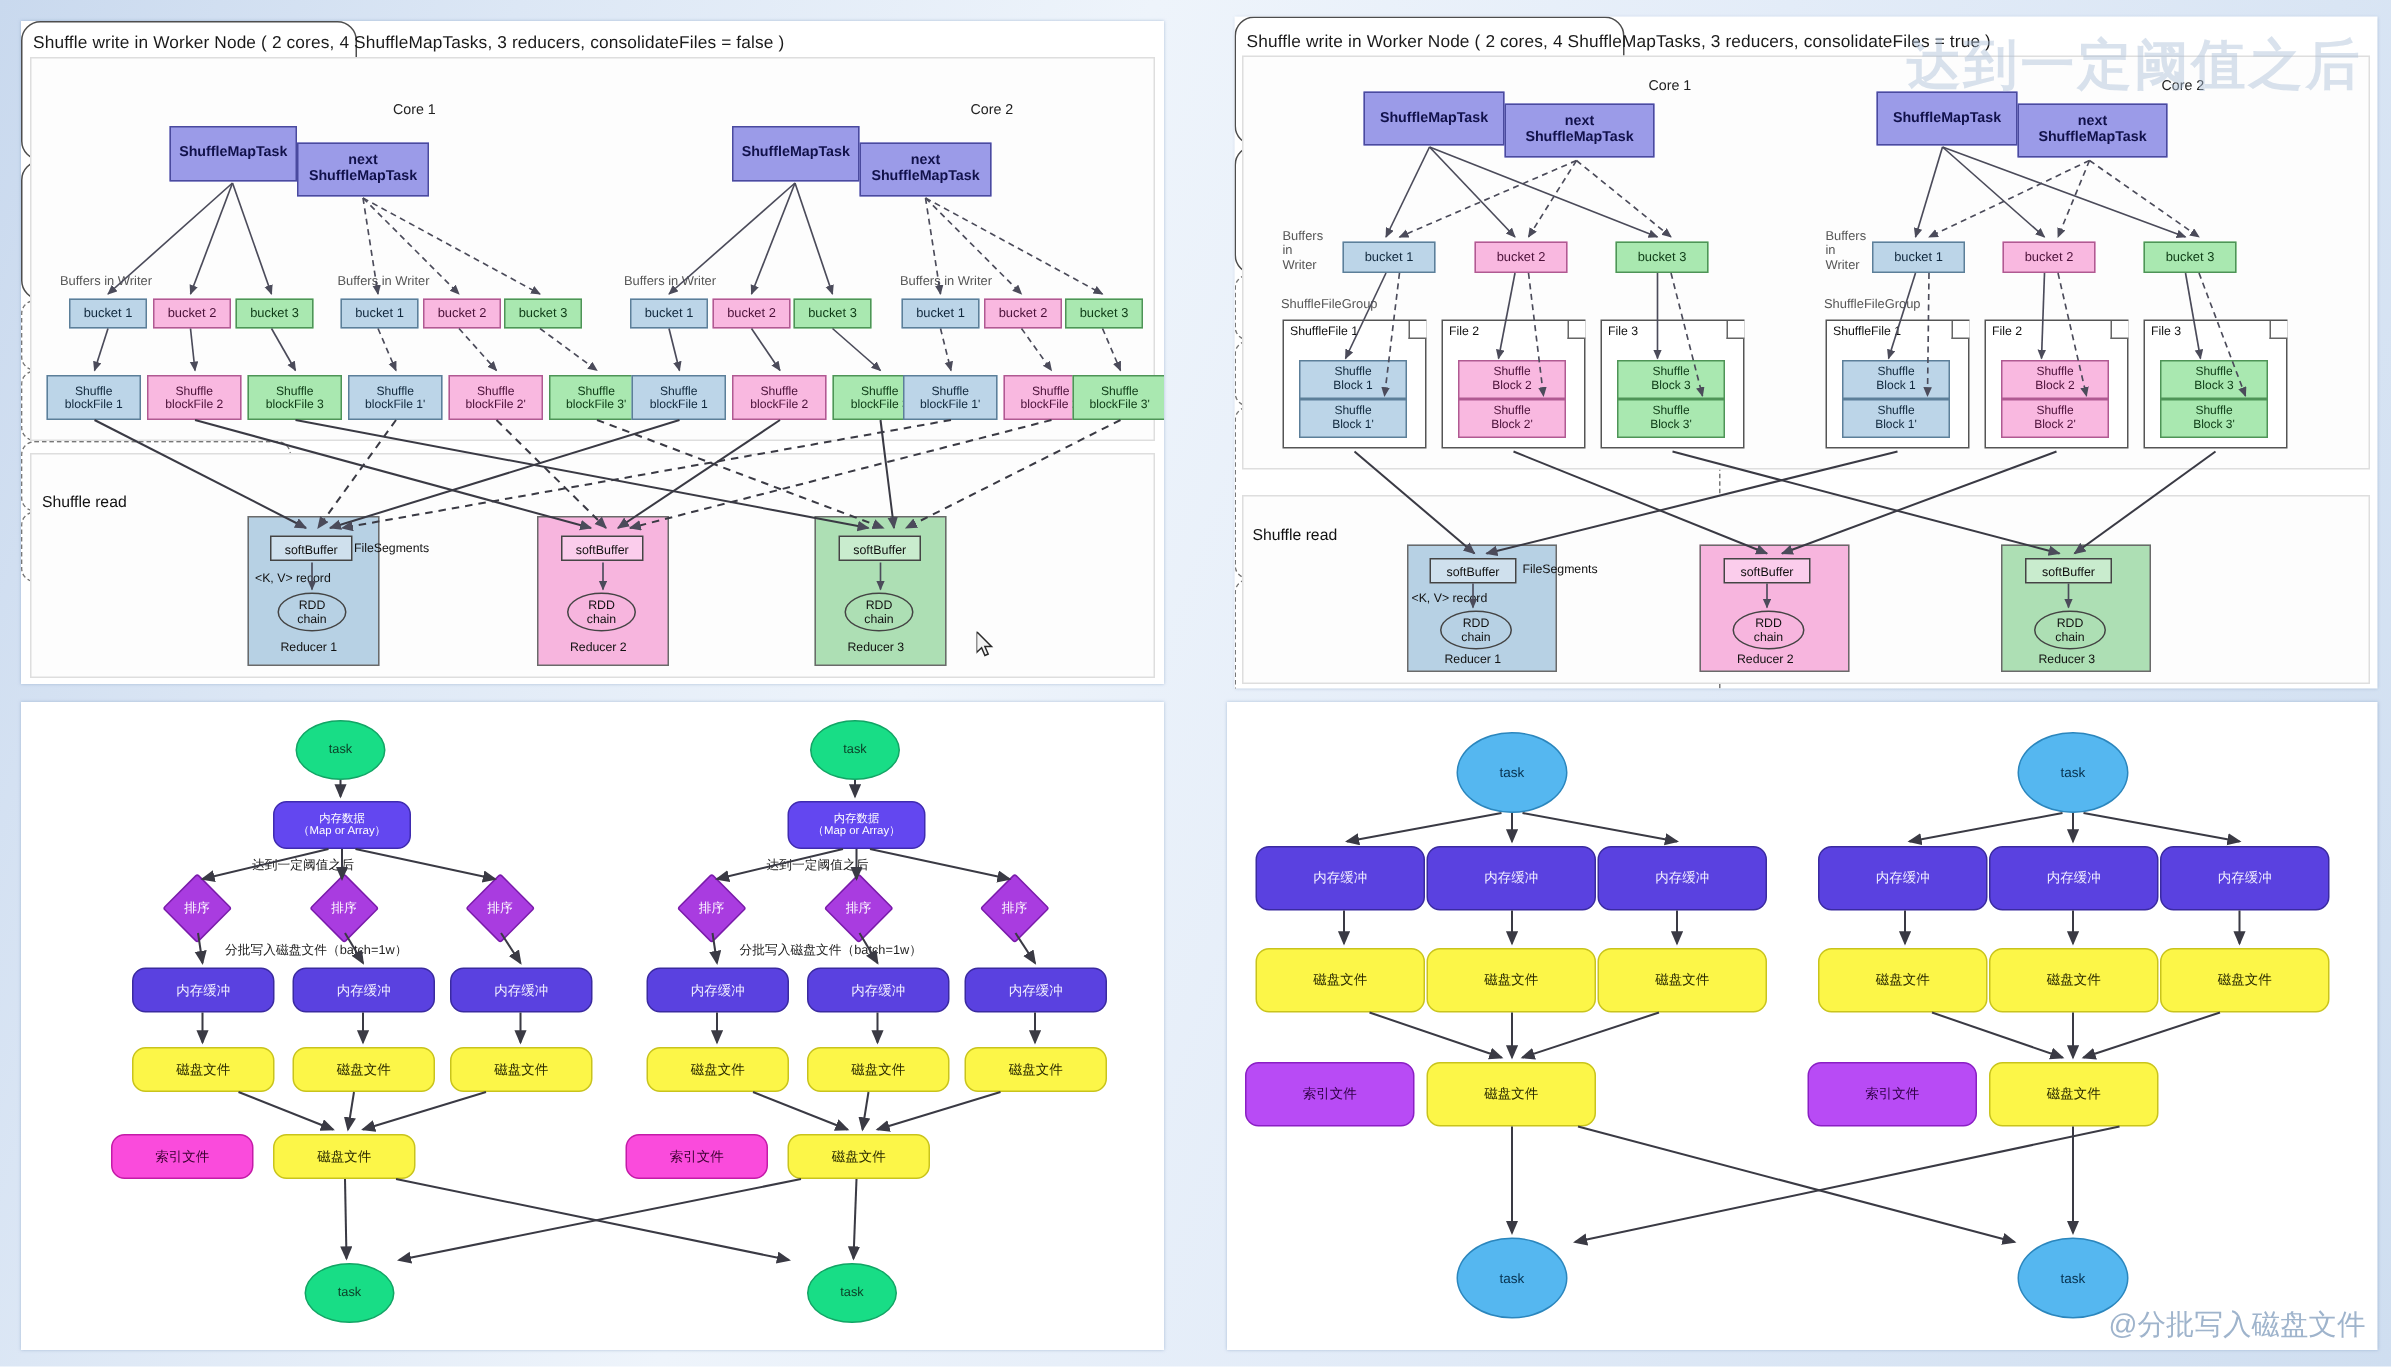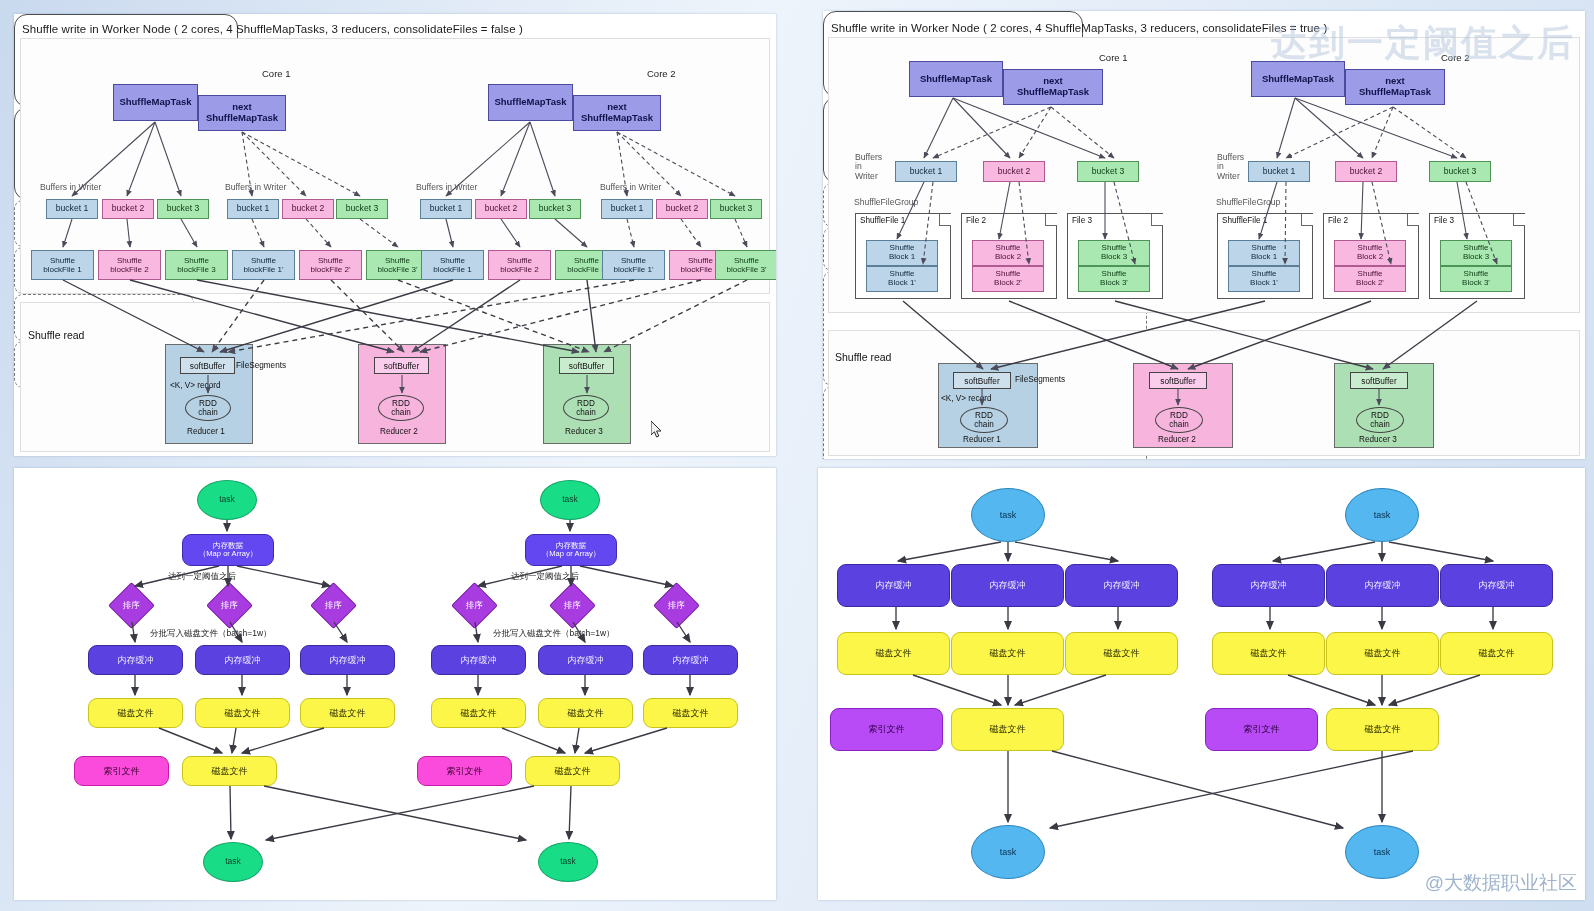--- a/index.html
+++ b/index.html
@@ -532,21 +532,21 @@
         <path class="sl-b" marker-end="url(#ah4)" d="M452,139 L452,161"></path>
         <path class="sl-b" marker-end="url(#ah4)" d="M564,139 L564,161"></path>
         <path class="sl-b" marker-end="url(#ah4)" d="M675,139 L675,161"></path>
         <path class="sl-b" marker-end="url(#ah4)" d="M470,207 L557,237"></path>
         <path class="sl-b" marker-end="url(#ah4)" d="M564,207 L564,237"></path>
         <path class="sl-b" marker-end="url(#ah4)" d="M662,207 L571,237"></path>
         <path class="sl-b" marker-end="url(#ah4)" d="M564,283 L564,354"></path>
       </svg>
 
       <div class="wm-faint" style="left:10px;top:226px;"></div>
-      <div class="wm-br" style="right:8px;bottom:4px;">@大数据职业社区</div>
+      <div class="wm-br" style="right:8px;bottom:4px;">@分批写入磁盘文件</div>
     </div>
   </div>
 
   <svg id="cursor" style="left:651px;top:421px;" viewBox="0 0 12 18">
     <path d="M0,0 L0,14 L3.4,10.8 L5.6,16 L7.8,15 L5.6,10 L10,10 z" fill="#f4f4f4" stroke="#2a2a2a" stroke-width="1"></path>
   </svg>
 
 </div>
 
 </body></html>

